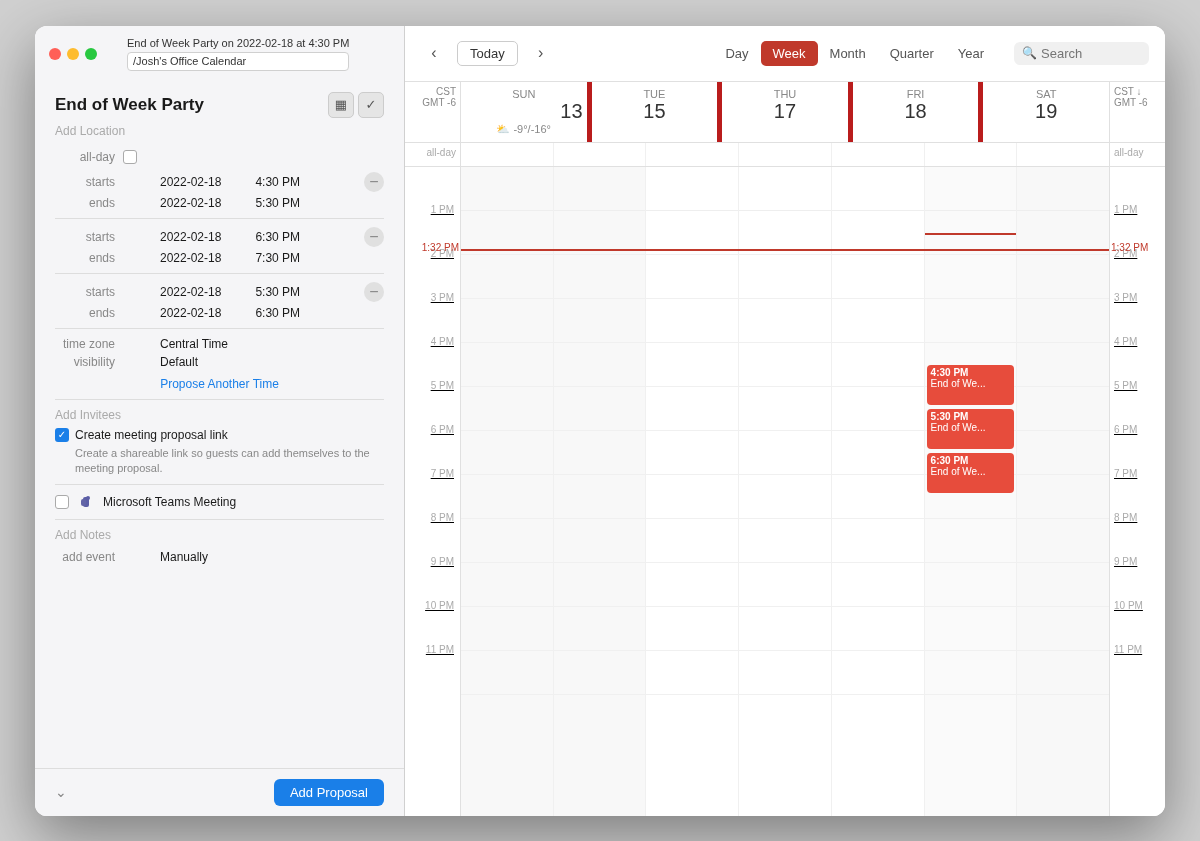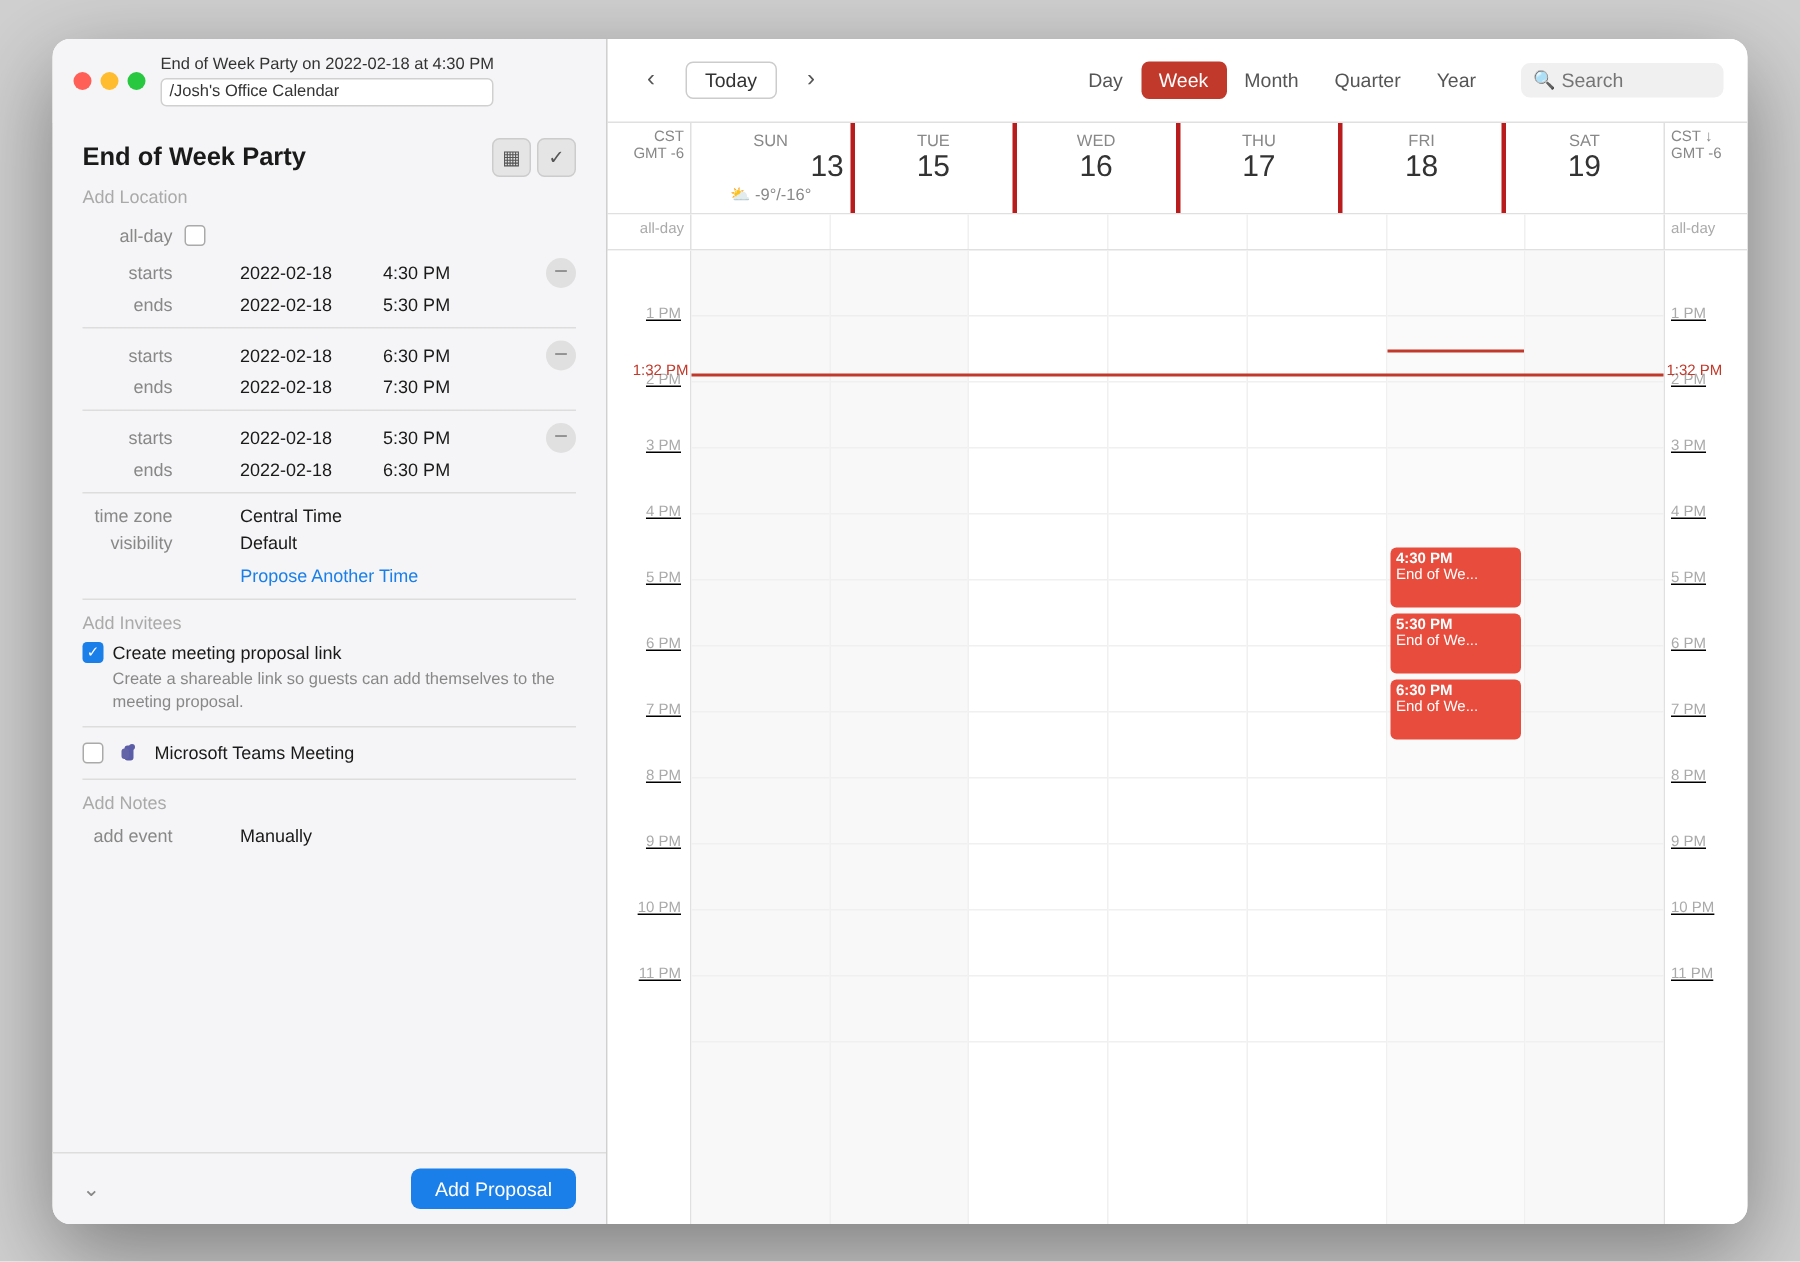--- a/index.html
+++ b/index.html
@@ -49,20 +49,21 @@
       height: 12px;
       border-radius: 50%;
     }
     .tl-red { background: #ff5f57; }
     .tl-yellow { background: #febc2e; }
     .tl-green { background: #28c840; }
     .title-info {
       font-size: 11px;
       color: #333;
       line-height: 1.4;
+      margin-left: 20px;
     }
     .title-info .cal-name {
       background: white;
       border: 1px solid #d0d0d0;
       border-radius: 4px;
       padding: 1px 5px;
       font-size: 11px;
       color: #333;
     }
     .event-form {
@@ -344,21 +345,21 @@
       color: #333;
       outline: none;
       width: 100px;
     }
     .day-col-header {
       flex: 1;
       text-align: center;
       padding: 6px 4px;
       font-size: 12px;
       color: #555;
-      border-right: 3px solid #b91c1c;
+      border-right: 5px solid #b91c1c;
     }
     .day-col-header .day-name {
       font-size: 11px;
       color: #888;
       text-transform: uppercase;
     }
     .day-col-header .day-num {
       font-size: 20px;
       font-weight: 500;
       color: #333;
@@ -600,24 +601,20 @@
         <div class="day-num" style="font-size:20px;font-weight:500;color:#333;text-align:right;">13</div>
         <div class="weather">⛅ -9°/-16°</div>
       </div>
 
 
       <div class="day-col-header">
         <div class="day-name">TUE</div>
         <div class="day-num" style="font-size:20px;font-weight:500;color:#333;">15</div>
       </div>
 
-      <div class="day-col-header">
-        <div class="day-name">WED</div>
-        <div class="day-num" style="font-size:20px;font-weight:500;color:#333;">16</div>
-      </div>
 
       <div class="day-col-header">
         <div class="day-name">THU</div>
         <div class="day-num" style="font-size:20px;font-weight:500;color:#333;">17</div>
       </div>
 
       <div class="day-col-header">
         <div class="day-name">FRI</div>
         <div class="day-num" style="font-size:20px;font-weight:500;color:#333;">18</div>
       </div>

